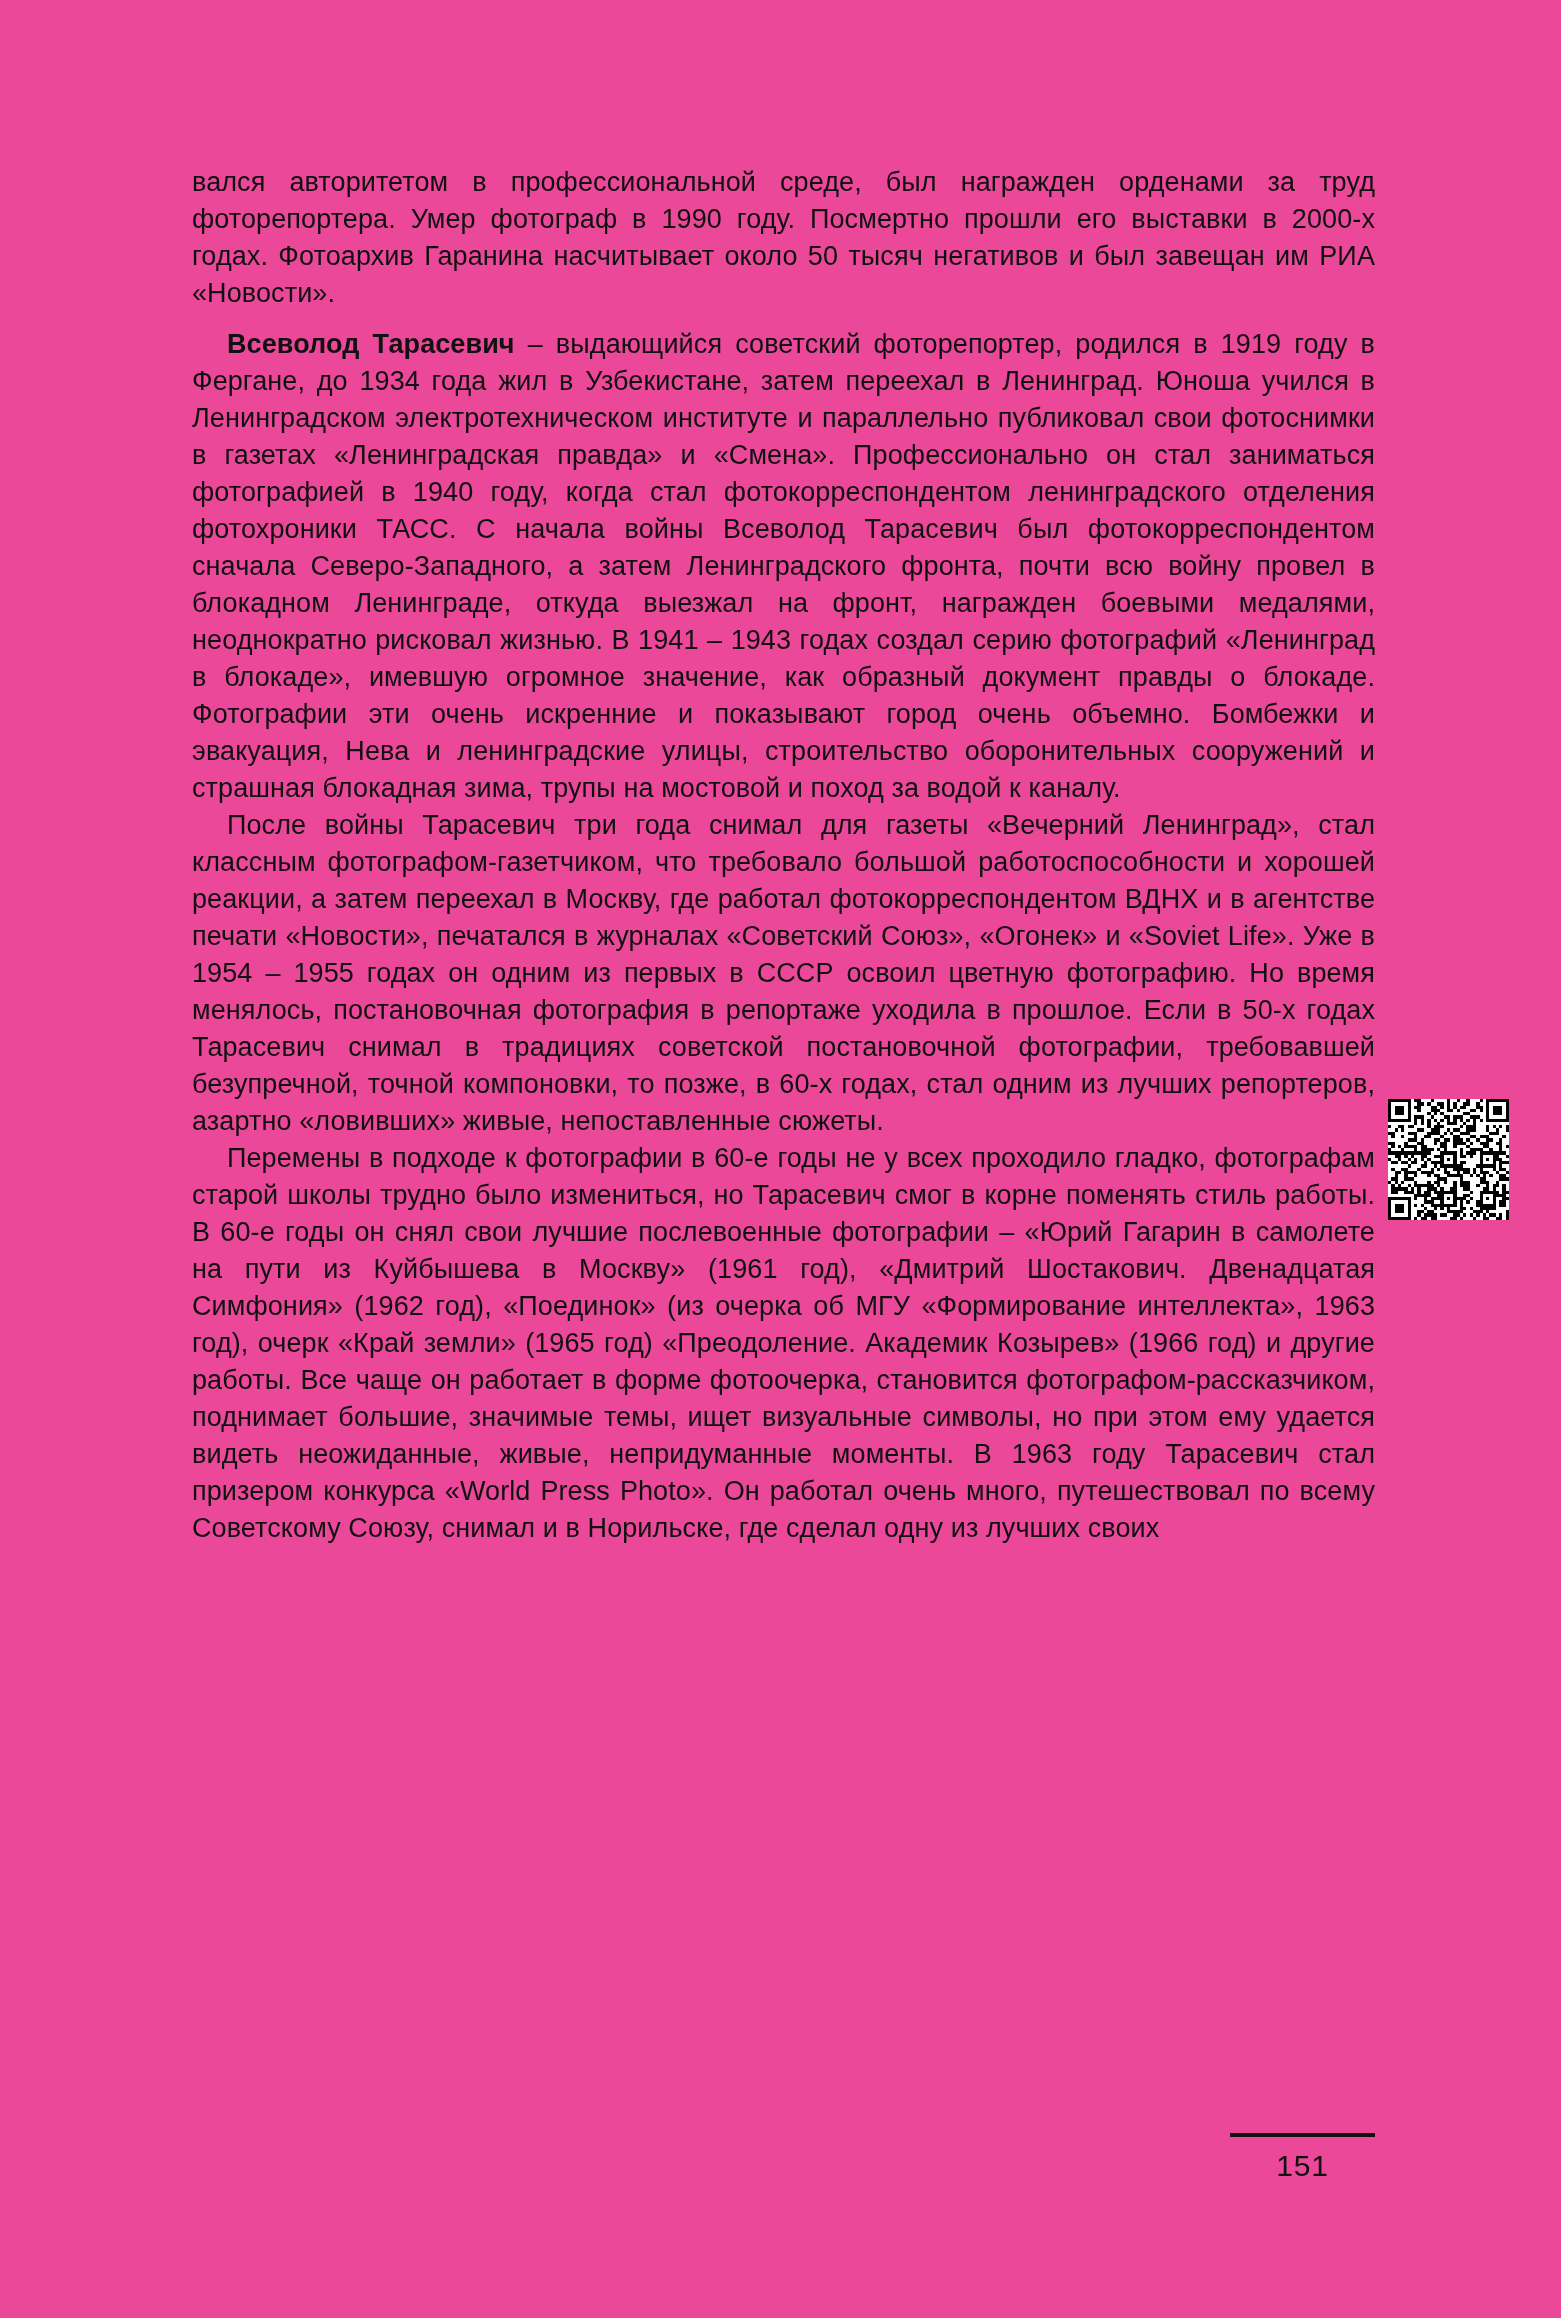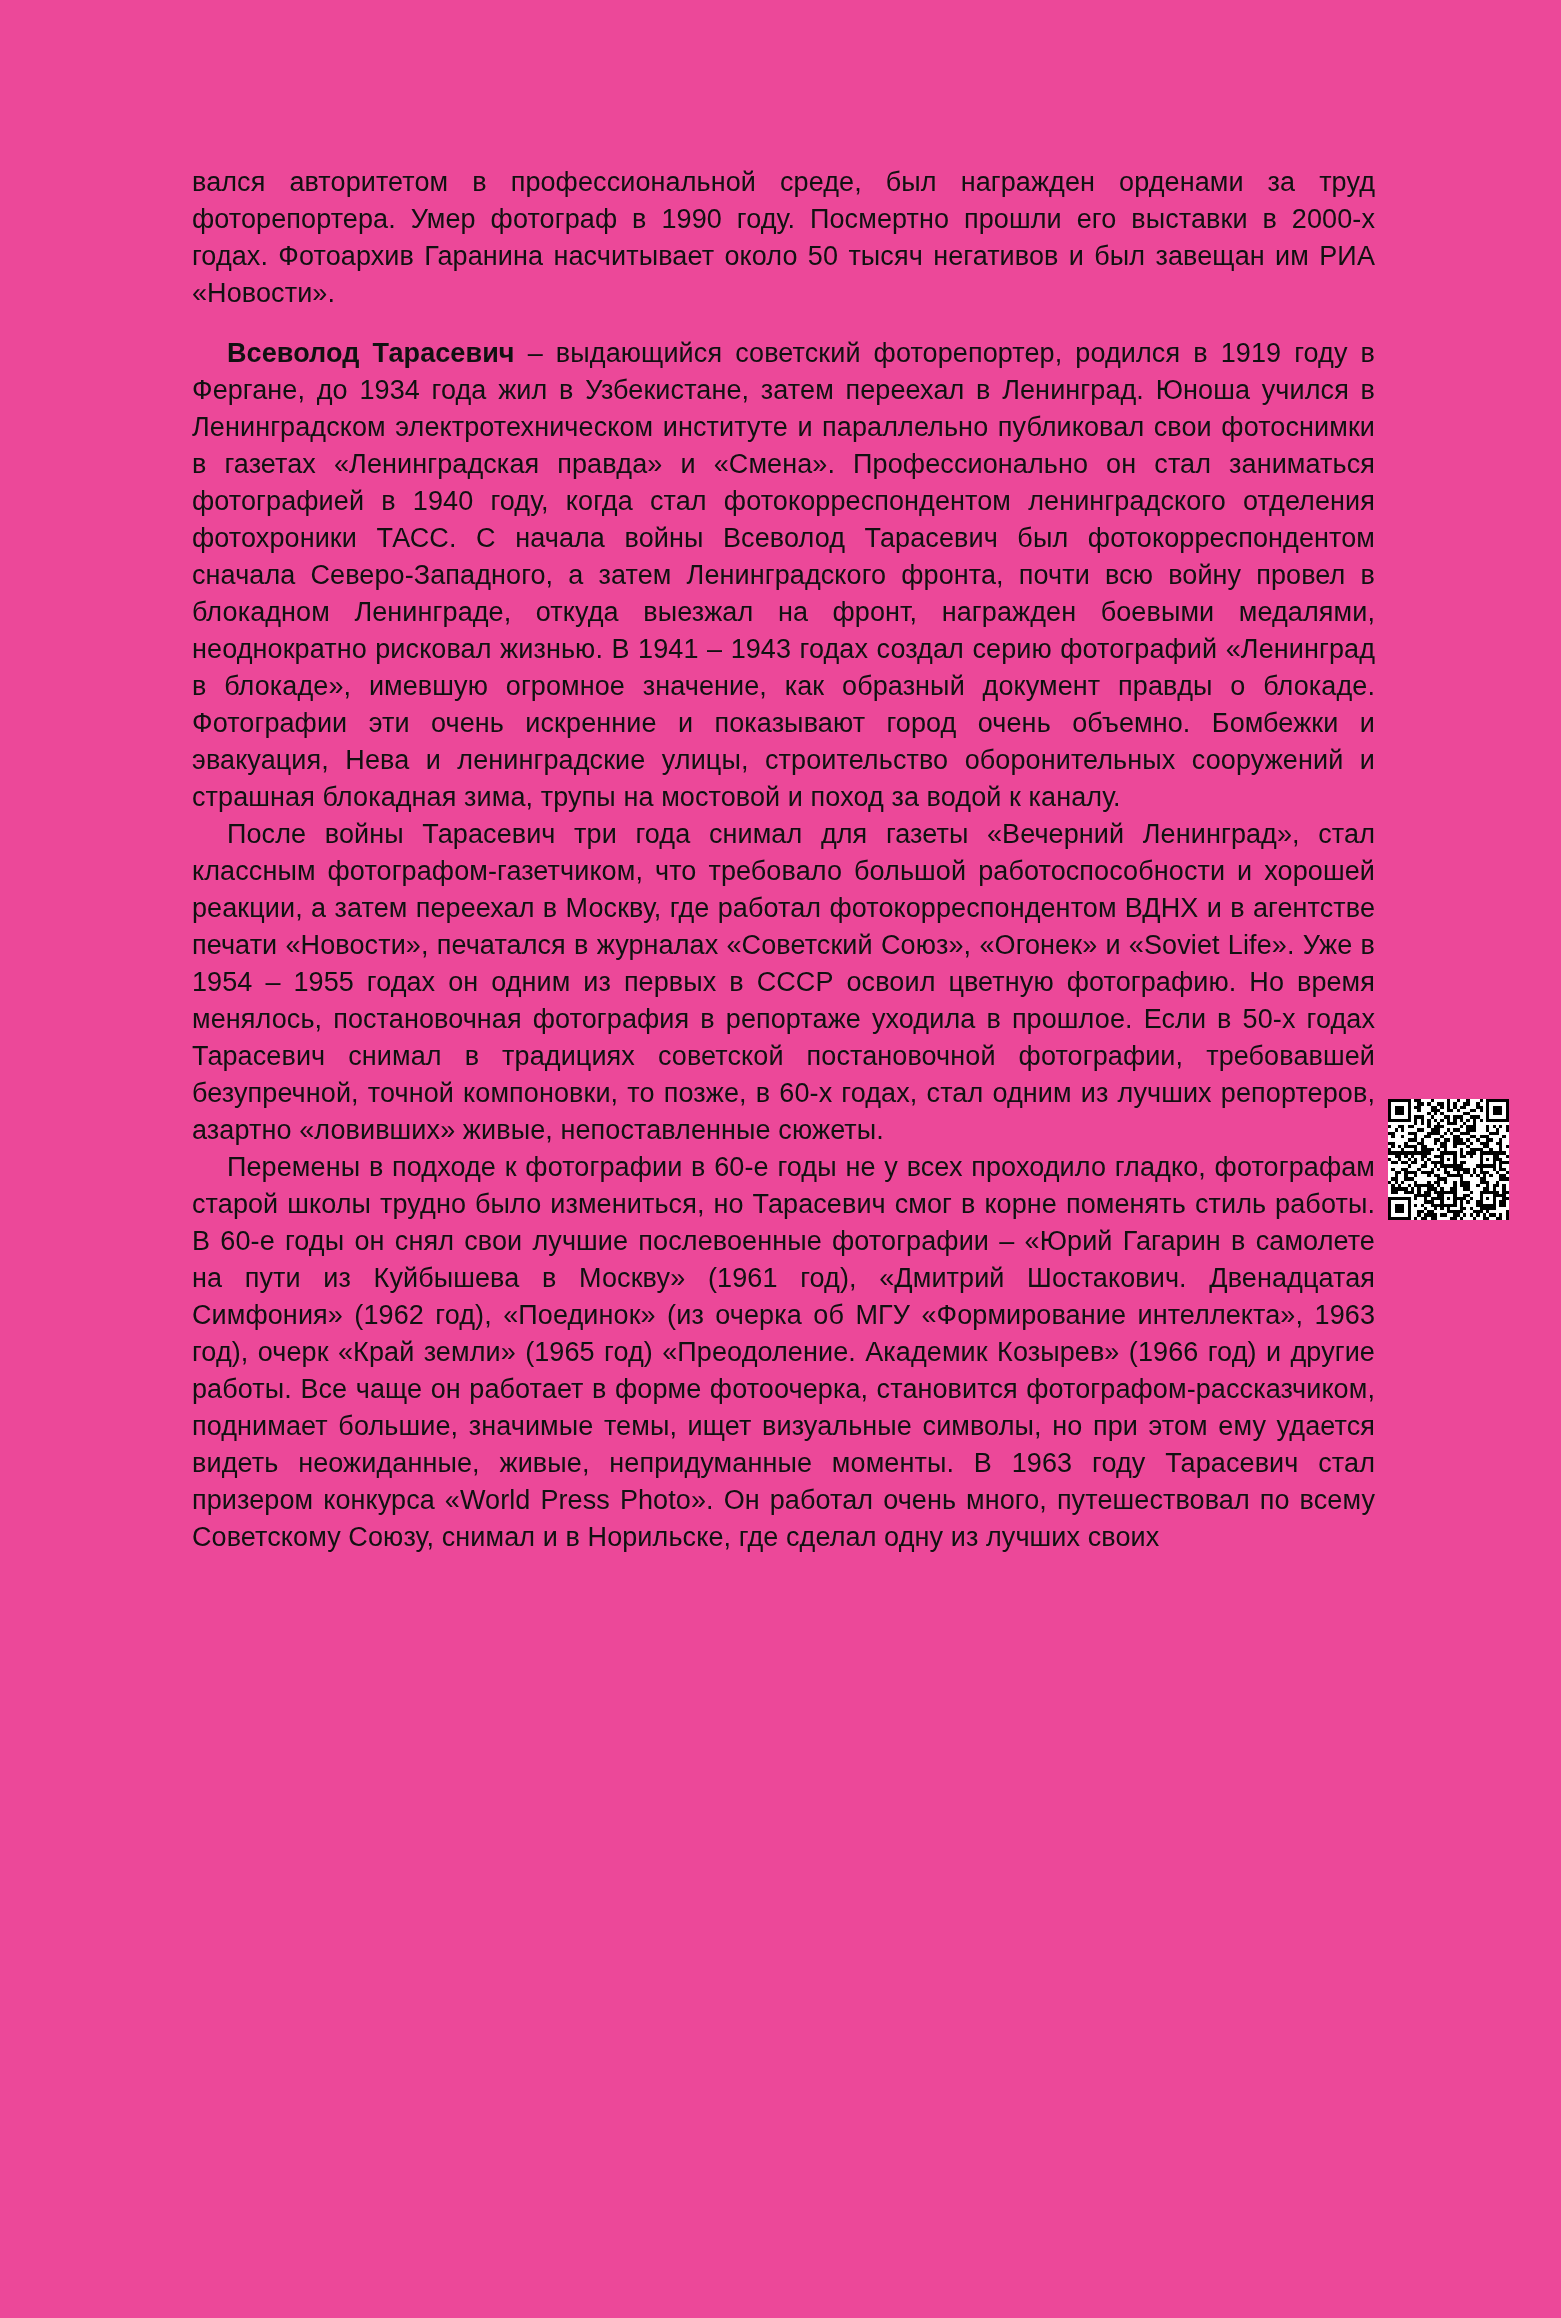--- a/index.html
+++ b/index.html
@@ -38,21 +38,21 @@
     text-align: justify;
     text-justify: inter-word;
     letter-spacing: 0.1px;
     word-spacing: 0px;
     color: #111111;
     -webkit-hyphens: none;
     hyphens: none;
   }
 
   .para.gap-before {
-    margin-top: 23px;
+    margin-top: 14px;
   }
 
   .para.indent {
     text-indent: 35px;
   }
 
   .bold-lead {
     font-weight: bold;
   }
 
@@ -119,15 +119,19 @@
 
   <div id="qr-code">
     <svg viewBox="0 0 37 37" xmlns="http://www.w3.org/2000/svg" aria-hidden="true">
       <rect x="0" y="0" width="37" height="37" fill="#ffffff"></rect>
       <g fill="#000000" id="qr-modules">
           <path d="M0 0h1v1h-1zM1 0h1v1h-1zM2 0h1v1h-1zM3 0h1v1h-1zM4 0h1v1h-1zM5 0h1v1h-1zM6 0h1v1h-1zM8 0h1v1h-1zM9 0h1v1h-1zM13 0h1v1h-1zM18 0h1v1h-1zM21 0h1v1h-1zM24 0h1v1h-1zM28 0h1v1h-1zM30 0h1v1h-1zM31 0h1v1h-1zM32 0h1v1h-1zM33 0h1v1h-1zM34 0h1v1h-1zM35 0h1v1h-1zM36 0h1v1h-1zM0 1h1v1h-1zM6 1h1v1h-1zM9 1h1v1h-1zM10 1h1v1h-1zM12 1h1v1h-1zM15 1h1v1h-1zM16 1h1v1h-1zM18 1h1v1h-1zM20 1h1v1h-1zM23 1h1v1h-1zM24 1h1v1h-1zM27 1h1v1h-1zM30 1h1v1h-1zM36 1h1v1h-1zM0 2h1v1h-1zM2 2h1v1h-1zM3 2h1v1h-1zM4 2h1v1h-1zM6 2h1v1h-1zM8 2h1v1h-1zM9 2h1v1h-1zM13 2h1v1h-1zM14 2h1v1h-1zM16 2h1v1h-1zM18 2h1v1h-1zM20 2h1v1h-1zM22 2h1v1h-1zM23 2h1v1h-1zM27 2h1v1h-1zM28 2h1v1h-1zM30 2h1v1h-1zM32 2h1v1h-1zM33 2h1v1h-1zM34 2h1v1h-1zM36 2h1v1h-1zM0 3h1v1h-1zM2 3h1v1h-1zM3 3h1v1h-1zM4 3h1v1h-1zM6 3h1v1h-1zM9 3h1v1h-1zM13 3h1v1h-1zM14 3h1v1h-1zM15 3h1v1h-1zM18 3h1v1h-1zM19 3h1v1h-1zM21 3h1v1h-1zM25 3h1v1h-1zM26 3h1v1h-1zM28 3h1v1h-1zM30 3h1v1h-1zM32 3h1v1h-1zM33 3h1v1h-1zM34 3h1v1h-1zM36 3h1v1h-1zM0 4h1v1h-1zM2 4h1v1h-1zM3 4h1v1h-1zM4 4h1v1h-1zM6 4h1v1h-1zM12 4h1v1h-1zM14 4h1v1h-1zM16 4h1v1h-1zM23 4h1v1h-1zM24 4h1v1h-1zM30 4h1v1h-1zM32 4h1v1h-1zM33 4h1v1h-1zM34 4h1v1h-1zM36 4h1v1h-1zM0 5h1v1h-1zM6 5h1v1h-1zM8 5h1v1h-1zM9 5h1v1h-1zM10 5h1v1h-1zM13 5h1v1h-1zM17 5h1v1h-1zM18 5h1v1h-1zM20 5h1v1h-1zM21 5h1v1h-1zM22 5h1v1h-1zM25 5h1v1h-1zM26 5h1v1h-1zM27 5h1v1h-1zM30 5h1v1h-1zM36 5h1v1h-1zM0 6h1v1h-1zM1 6h1v1h-1zM2 6h1v1h-1zM3 6h1v1h-1zM4 6h1v1h-1zM5 6h1v1h-1zM6 6h1v1h-1zM8 6h1v1h-1zM10 6h1v1h-1zM12 6h1v1h-1zM14 6h1v1h-1zM16 6h1v1h-1zM18 6h1v1h-1zM20 6h1v1h-1zM22 6h1v1h-1zM24 6h1v1h-1zM26 6h1v1h-1zM28 6h1v1h-1zM30 6h1v1h-1zM31 6h1v1h-1zM32 6h1v1h-1zM33 6h1v1h-1zM34 6h1v1h-1zM35 6h1v1h-1zM36 6h1v1h-1zM8 7h1v1h-1zM10 7h1v1h-1zM12 7h1v1h-1zM15 7h1v1h-1zM18 7h1v1h-1zM19 7h1v1h-1zM20 7h1v1h-1zM23 7h1v1h-1zM26 7h1v1h-1zM0 8h1v1h-1zM3 8h1v1h-1zM4 8h1v1h-1zM6 8h1v1h-1zM7 8h1v1h-1zM12 8h1v1h-1zM14 8h1v1h-1zM15 8h1v1h-1zM16 8h1v1h-1zM22 8h1v1h-1zM24 8h1v1h-1zM25 8h1v1h-1zM26 8h1v1h-1zM30 8h1v1h-1zM32 8h1v1h-1zM34 8h1v1h-1zM36 8h1v1h-1zM2 9h1v1h-1zM4 9h1v1h-1zM9 9h1v1h-1zM10 9h1v1h-1zM13 9h1v1h-1zM14 9h1v1h-1zM15 9h1v1h-1zM18 9h1v1h-1zM20 9h1v1h-1zM21 9h1v1h-1zM24 9h1v1h-1zM25 9h1v1h-1zM26 9h1v1h-1zM30 9h1v1h-1zM33 9h1v1h-1zM36 9h1v1h-1zM0 10h1v1h-1zM1 10h1v1h-1zM6 10h1v1h-1zM7 10h1v1h-1zM8 10h1v1h-1zM12 10h1v1h-1zM13 10h1v1h-1zM14 10h1v1h-1zM15 10h1v1h-1zM17 10h1v1h-1zM19 10h1v1h-1zM22 10h1v1h-1zM23 10h1v1h-1zM24 10h1v1h-1zM31 10h1v1h-1zM32 10h1v1h-1zM33 10h1v1h-1zM1 11h1v1h-1zM4 11h1v1h-1zM8 11h1v1h-1zM11 11h1v1h-1zM12 11h1v1h-1zM16 11h1v1h-1zM20 11h1v1h-1zM21 11h1v1h-1zM25 11h1v1h-1zM26 11h1v1h-1zM28 11h1v1h-1zM29 11h1v1h-1zM30 11h1v1h-1zM35 11h1v1h-1zM6 12h1v1h-1zM7 12h1v1h-1zM8 12h1v1h-1zM10 12h1v1h-1zM14 12h1v1h-1zM15 12h1v1h-1zM17 12h1v1h-1zM18 12h1v1h-1zM20 12h1v1h-1zM21 12h1v1h-1zM22 12h1v1h-1zM24 12h1v1h-1zM27 12h1v1h-1zM30 12h1v1h-1zM31 12h1v1h-1zM34 12h1v1h-1zM0 13h1v1h-1zM1 13h1v1h-1zM5 13h1v1h-1zM9 13h1v1h-1zM10 13h1v1h-1zM14 13h1v1h-1zM16 13h1v1h-1zM17 13h1v1h-1zM20 13h1v1h-1zM21 13h1v1h-1zM22 13h1v1h-1zM23 13h1v1h-1zM25 13h1v1h-1zM28 13h1v1h-1zM29 13h1v1h-1zM30 13h1v1h-1zM33 13h1v1h-1zM34 13h1v1h-1zM1 14h1v1h-1zM3 14h1v1h-1zM5 14h1v1h-1zM6 14h1v1h-1zM7 14h1v1h-1zM8 14h1v1h-1zM10 14h1v1h-1zM11 14h1v1h-1zM16 14h1v1h-1zM17 14h1v1h-1zM20 14h1v1h-1zM24 14h1v1h-1zM29 14h1v1h-1zM30 14h1v1h-1zM34 14h1v1h-1zM36 14h1v1h-1zM0 15h1v1h-1zM4 15h1v1h-1zM8 15h1v1h-1zM10 15h1v1h-1zM11 15h1v1h-1zM12 15h1v1h-1zM13 15h1v1h-1zM15 15h1v1h-1zM17 15h1v1h-1zM22 15h1v1h-1zM25 15h1v1h-1zM26 15h1v1h-1zM27 15h1v1h-1zM28 15h1v1h-1zM31 15h1v1h-1zM34 15h1v1h-1zM0 16h1v1h-1zM1 16h1v1h-1zM2 16h1v1h-1zM3 16h1v1h-1zM4 16h1v1h-1zM5 16h1v1h-1zM6 16h1v1h-1zM7 16h1v1h-1zM8 16h1v1h-1zM9 16h1v1h-1zM10 16h1v1h-1zM11 16h1v1h-1zM12 16h1v1h-1zM16 16h1v1h-1zM17 16h1v1h-1zM18 16h1v1h-1zM19 16h1v1h-1zM20 16h1v1h-1zM22 16h1v1h-1zM24 16h1v1h-1zM25 16h1v1h-1zM26 16h1v1h-1zM28 16h1v1h-1zM29 16h1v1h-1zM30 16h1v1h-1zM31 16h1v1h-1zM32 16h1v1h-1zM33 16h1v1h-1zM34 16h1v1h-1zM35 16h1v1h-1zM2 17h1v1h-1zM3 17h1v1h-1zM5 17h1v1h-1zM7 17h1v1h-1zM10 17h1v1h-1zM11 17h1v1h-1zM14 17h1v1h-1zM15 17h1v1h-1zM16 17h1v1h-1zM20 17h1v1h-1zM22 17h1v1h-1zM23 17h1v1h-1zM25 17h1v1h-1zM28 17h1v1h-1zM32 17h1v1h-1zM33 17h1v1h-1zM36 17h1v1h-1zM0 18h1v1h-1zM3 18h1v1h-1zM6 18h1v1h-1zM8 18h1v1h-1zM10 18h1v1h-1zM12 18h1v1h-1zM16 18h1v1h-1zM18 18h1v1h-1zM20 18h1v1h-1zM28 18h1v1h-1zM30 18h1v1h-1zM32 18h1v1h-1zM33 18h1v1h-1zM34 18h1v1h-1zM1 19h1v1h-1zM2 19h1v1h-1zM4 19h1v1h-1zM5 19h1v1h-1zM7 19h1v1h-1zM8 19h1v1h-1zM11 19h1v1h-1zM13 19h1v1h-1zM14 19h1v1h-1zM15 19h1v1h-1zM16 19h1v1h-1zM20 19h1v1h-1zM22 19h1v1h-1zM23 19h1v1h-1zM28 19h1v1h-1zM32 19h1v1h-1zM34 19h1v1h-1zM35 19h1v1h-1zM36 19h1v1h-1zM6 20h1v1h-1zM10 20h1v1h-1zM11 20h1v1h-1zM14 20h1v1h-1zM16 20h1v1h-1zM17 20h1v1h-1zM18 20h1v1h-1zM19 20h1v1h-1zM20 20h1v1h-1zM21 20h1v1h-1zM22 20h1v1h-1zM27 20h1v1h-1zM28 20h1v1h-1zM29 20h1v1h-1zM30 20h1v1h-1zM31 20h1v1h-1zM32 20h1v1h-1zM34 20h1v1h-1zM1 21h1v1h-1zM4 21h1v1h-1zM5 21h1v1h-1zM9 21h1v1h-1zM13 21h1v1h-1zM15 21h1v1h-1zM17 21h1v1h-1zM20 21h1v1h-1zM21 21h1v1h-1zM22 21h1v1h-1zM23 21h1v1h-1zM24 21h1v1h-1zM26 21h1v1h-1zM28 21h1v1h-1zM32 21h1v1h-1zM34 21h1v1h-1zM35 21h1v1h-1zM2 22h1v1h-1zM3 22h1v1h-1zM5 22h1v1h-1zM6 22h1v1h-1zM7 22h1v1h-1zM8 22h1v1h-1zM10 22h1v1h-1zM11 22h1v1h-1zM12 22h1v1h-1zM13 22h1v1h-1zM17 22h1v1h-1zM18 22h1v1h-1zM21 22h1v1h-1zM23 22h1v1h-1zM24 22h1v1h-1zM26 22h1v1h-1zM28 22h1v1h-1zM29 22h1v1h-1zM30 22h1v1h-1zM33 22h1v1h-1zM36 22h1v1h-1zM2 23h1v1h-1zM5 23h1v1h-1zM8 23h1v1h-1zM12 23h1v1h-1zM14 23h1v1h-1zM15 23h1v1h-1zM18 23h1v1h-1zM19 23h1v1h-1zM20 23h1v1h-1zM21 23h1v1h-1zM22 23h1v1h-1zM25 23h1v1h-1zM27 23h1v1h-1zM29 23h1v1h-1zM31 23h1v1h-1zM34 23h1v1h-1zM35 23h1v1h-1zM1 24h1v1h-1zM2 24h1v1h-1zM5 24h1v1h-1zM6 24h1v1h-1zM7 24h1v1h-1zM15 24h1v1h-1zM16 24h1v1h-1zM17 24h1v1h-1zM22 24h1v1h-1zM28 24h1v1h-1zM29 24h1v1h-1zM34 24h1v1h-1zM35 24h1v1h-1zM36 24h1v1h-1zM0 25h1v1h-1zM2 25h1v1h-1zM4 25h1v1h-1zM8 25h1v1h-1zM12 25h1v1h-1zM14 25h1v1h-1zM15 25h1v1h-1zM17 25h1v1h-1zM20 25h1v1h-1zM22 25h1v1h-1zM23 25h1v1h-1zM24 25h1v1h-1zM28 25h1v1h-1zM29 25h1v1h-1zM30 25h1v1h-1zM33 25h1v1h-1zM1 26h1v1h-1zM3 26h1v1h-1zM6 26h1v1h-1zM8 26h1v1h-1zM9 26h1v1h-1zM10 26h1v1h-1zM11 26h1v1h-1zM12 26h1v1h-1zM13 26h1v1h-1zM15 26h1v1h-1zM20 26h1v1h-1zM22 26h1v1h-1zM23 26h1v1h-1zM24 26h1v1h-1zM27 26h1v1h-1zM30 26h1v1h-1zM32 26h1v1h-1zM33 26h1v1h-1zM35 26h1v1h-1zM1 27h1v1h-1zM2 27h1v1h-1zM3 27h1v1h-1zM4 27h1v1h-1zM5 27h1v1h-1zM7 27h1v1h-1zM9 27h1v1h-1zM12 27h1v1h-1zM13 27h1v1h-1zM14 27h1v1h-1zM16 27h1v1h-1zM19 27h1v1h-1zM20 27h1v1h-1zM23 27h1v1h-1zM24 27h1v1h-1zM29 27h1v1h-1zM30 27h1v1h-1zM32 27h1v1h-1zM35 27h1v1h-1zM1 28h1v1h-1zM2 28h1v1h-1zM5 28h1v1h-1zM6 28h1v1h-1zM7 28h1v1h-1zM9 28h1v1h-1zM11 28h1v1h-1zM12 28h1v1h-1zM14 28h1v1h-1zM15 28h1v1h-1zM16 28h1v1h-1zM17 28h1v1h-1zM18 28h1v1h-1zM19 28h1v1h-1zM20 28h1v1h-1zM25 28h1v1h-1zM28 28h1v1h-1zM29 28h1v1h-1zM30 28h1v1h-1zM31 28h1v1h-1zM32 28h1v1h-1zM33 28h1v1h-1zM35 28h1v1h-1zM36 28h1v1h-1zM8 29h1v1h-1zM9 29h1v1h-1zM10 29h1v1h-1zM11 29h1v1h-1zM12 29h1v1h-1zM15 29h1v1h-1zM16 29h1v1h-1zM20 29h1v1h-1zM23 29h1v1h-1zM24 29h1v1h-1zM28 29h1v1h-1zM32 29h1v1h-1zM33 29h1v1h-1zM34 29h1v1h-1zM35 29h1v1h-1zM0 30h1v1h-1zM1 30h1v1h-1zM2 30h1v1h-1zM3 30h1v1h-1zM4 30h1v1h-1zM5 30h1v1h-1zM6 30h1v1h-1zM8 30h1v1h-1zM11 30h1v1h-1zM13 30h1v1h-1zM14 30h1v1h-1zM15 30h1v1h-1zM16 30h1v1h-1zM18 30h1v1h-1zM20 30h1v1h-1zM21 30h1v1h-1zM22 30h1v1h-1zM23 30h1v1h-1zM25 30h1v1h-1zM28 30h1v1h-1zM30 30h1v1h-1zM32 30h1v1h-1zM35 30h1v1h-1zM36 30h1v1h-1zM0 31h1v1h-1zM6 31h1v1h-1zM11 31h1v1h-1zM12 31h1v1h-1zM13 31h1v1h-1zM16 31h1v1h-1zM20 31h1v1h-1zM22 31h1v1h-1zM24 31h1v1h-1zM27 31h1v1h-1zM28 31h1v1h-1zM32 31h1v1h-1zM34 31h1v1h-1zM35 31h1v1h-1zM0 32h1v1h-1zM2 32h1v1h-1zM3 32h1v1h-1zM4 32h1v1h-1zM6 32h1v1h-1zM8 32h1v1h-1zM10 32h1v1h-1zM13 32h1v1h-1zM14 32h1v1h-1zM15 32h1v1h-1zM16 32h1v1h-1zM17 32h1v1h-1zM18 32h1v1h-1zM19 32h1v1h-1zM20 32h1v1h-1zM22 32h1v1h-1zM27 32h1v1h-1zM28 32h1v1h-1zM29 32h1v1h-1zM30 32h1v1h-1zM31 32h1v1h-1zM32 32h1v1h-1zM34 32h1v1h-1zM35 32h1v1h-1zM0 33h1v1h-1zM2 33h1v1h-1zM3 33h1v1h-1zM4 33h1v1h-1zM6 33h1v1h-1zM11 33h1v1h-1zM14 33h1v1h-1zM16 33h1v1h-1zM18 33h1v1h-1zM22 33h1v1h-1zM23 33h1v1h-1zM25 33h1v1h-1zM28 33h1v1h-1zM29 33h1v1h-1zM30 33h1v1h-1zM31 33h1v1h-1zM32 33h1v1h-1zM0 34h1v1h-1zM2 34h1v1h-1zM3 34h1v1h-1zM4 34h1v1h-1zM6 34h1v1h-1zM9 34h1v1h-1zM10 34h1v1h-1zM12 34h1v1h-1zM13 34h1v1h-1zM18 34h1v1h-1zM19 34h1v1h-1zM20 34h1v1h-1zM21 34h1v1h-1zM22 34h1v1h-1zM26 34h1v1h-1zM27 34h1v1h-1zM28 34h1v1h-1zM30 34h1v1h-1zM36 34h1v1h-1zM0 35h1v1h-1zM6 35h1v1h-1zM9 35h1v1h-1zM11 35h1v1h-1zM12 35h1v1h-1zM13 35h1v1h-1zM14 35h1v1h-1zM16 35h1v1h-1zM17 35h1v1h-1zM20 35h1v1h-1zM21 35h1v1h-1zM23 35h1v1h-1zM25 35h1v1h-1zM27 35h1v1h-1zM29 35h1v1h-1zM31 35h1v1h-1zM32 35h1v1h-1zM34 35h1v1h-1zM36 35h1v1h-1zM0 36h1v1h-1zM1 36h1v1h-1zM2 36h1v1h-1zM3 36h1v1h-1zM4 36h1v1h-1zM5 36h1v1h-1zM6 36h1v1h-1zM8 36h1v1h-1zM10 36h1v1h-1zM11 36h1v1h-1zM13 36h1v1h-1zM14 36h1v1h-1zM19 36h1v1h-1zM20 36h1v1h-1zM22 36h1v1h-1zM26 36h1v1h-1zM29 36h1v1h-1zM30 36h1v1h-1zM33 36h1v1h-1zM34 36h1v1h-1zM36 36h1v1h-1z" fill="#000000"></path>
         </g>
     </svg>
   </div>
 
+  <div id="footer">
+    <div id="footer-rule"></div>
+    <div id="page-number">151</div>
+  </div>
 
 </div>
 
 
 </body></html>

